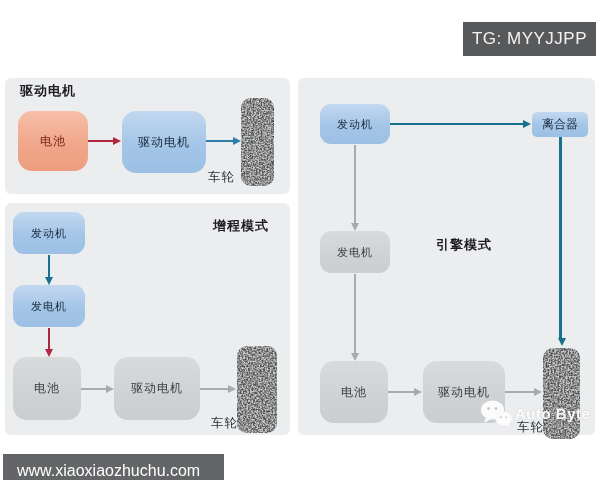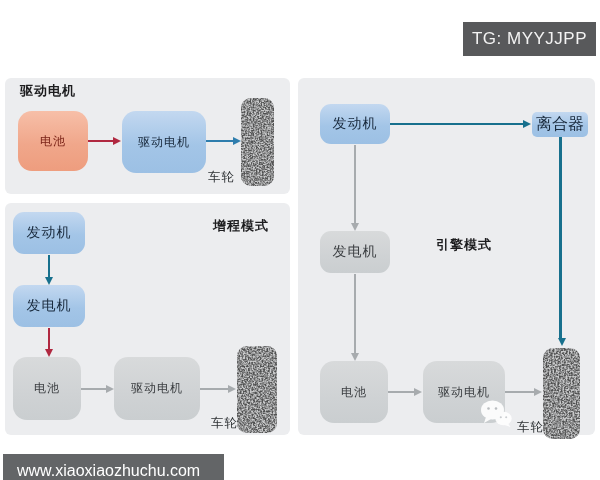--- a/index.html
+++ b/index.html
@@ -18,22 +18,22 @@
   #panel-range{left:5px;top:187px;width:285px;height:232px;}
   #panel-engine{left:298px;top:62px;width:297px;height:357px;}
 
   .panel-title{position:absolute;font-weight:bold;font-size:13px;color:#1d1d1f;letter-spacing:1px;}
 
   .node{position:absolute;display:flex;align-items:center;justify-content:center;
         border-radius:14px;font-size:12px;letter-spacing:1px;}
   .node.blue{background:linear-gradient(180deg,#c3d8f0 0%,#a3c5e7 55%,#9cc0e4 100%);color:#192a3d;}
   .node.orange{background:linear-gradient(180deg,#f7bfa8 0%,#f0a78b 55%,#ee9d7e 100%);color:#7b2418;}
   .node.gray{background:linear-gradient(180deg,#d8dadb 0%,#cfd2d4 60%,#caced0 100%);color:#3b3e41;}
-  .node.sm{font-size:14px;border-radius:11px;}
-  .node.xs{font-size:16px;border-radius:5px;letter-spacing:0;}
+  .node.sm{font-size:11px;border-radius:11px;}
+  .node.xs{font-size:12px;border-radius:5px;letter-spacing:0;}
 
   .wheel{position:absolute;border-radius:10px;overflow:hidden;background:#c9cacb;}
   .wheel svg{display:block;width:100%;height:100%;}
 
   .lbl{position:absolute;font-size:12.5px;color:#2e3235;letter-spacing:1px;}
 
   .ar{position:absolute;}
   .ar.h{height:0;border-top:2px solid var(--c);}
   .ar.h::after{content:"";position:absolute;right:-7px;top:-5px;width:0;height:0;
                border-left:8px solid var(--c);border-top:4px solid transparent;border-bottom:4px solid transparent;}
@@ -182,19 +182,20 @@
         <ellipse cx="12.5" cy="11" rx="11.5" ry="9.5" fill="#ffffff"></ellipse>
         <path d="M6 18 L4 24 L11 20 Z" fill="#ffffff"></path>
         <circle cx="8.5" cy="9.5" r="1.3" fill="#b9bcbf"></circle>
         <circle cx="16" cy="9.5" r="1.3" fill="#b9bcbf"></circle>
         <ellipse cx="23.5" cy="19.5" rx="8.2" ry="6.8" fill="#ffffff"></ellipse>
         <path d="M28 24.5 L30.5 28 L24.5 26 Z" fill="#ffffff"></path>
         <circle cx="20.8" cy="18.2" r="1.05" fill="#c9cccf"></circle>
         <circle cx="26.2" cy="18.2" r="1.05" fill="#c9cccf"></circle>
       </svg>
     </span>
+    <span class="wm-text">Auto Byte</span>
   </div>
 
   <div class="footer">
     <span>www.xiaoxiaozhuchu.com</span>
   </div>
 
 </div>
 
 </body></html>

